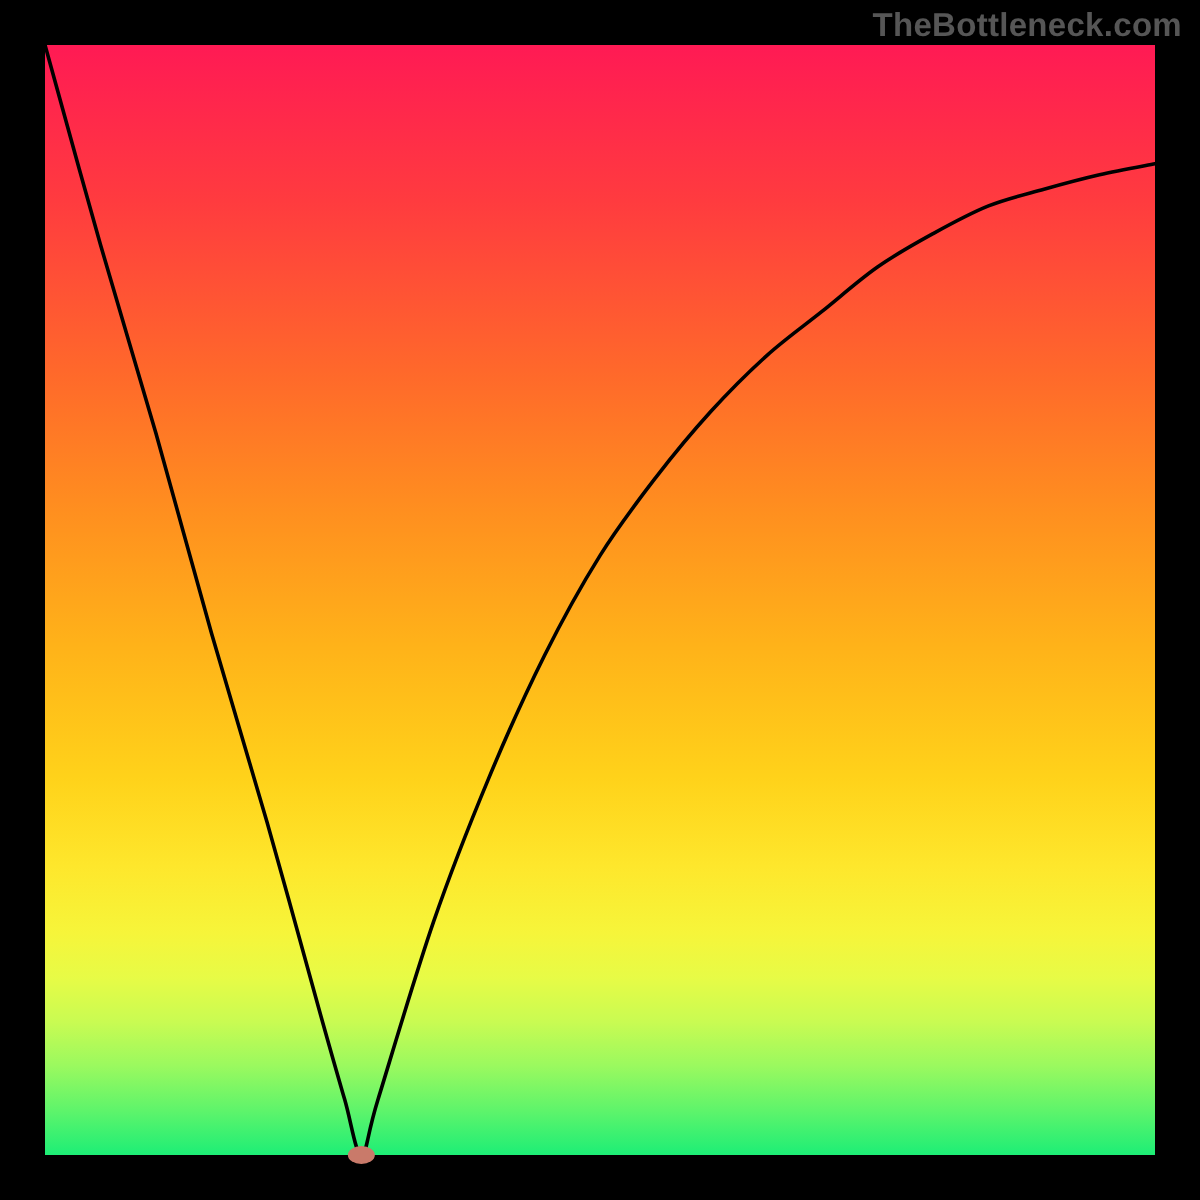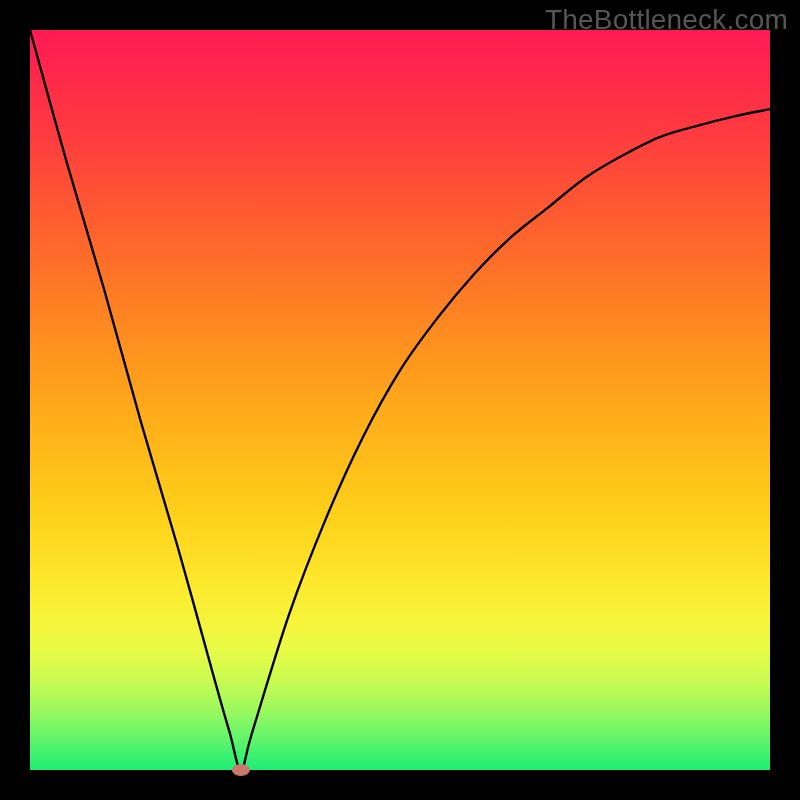--- a/index.html
+++ b/index.html
@@ -37,22 +37,22 @@
       #c9fb52 88%,
       #9af95f 92%,
       #5ef46b 96%,
       #1dee76 100%);
   }
   .watermark {
     position: absolute;
     top: 4px;
     right: 12px;
     color: #565656;
-    font-size: 28px;
-    font-weight: 400;
+    font-size: 22px;
+    font-weight: 700;
     letter-spacing: 0.2px;
     pointer-events: none;
     user-select: none;
   }
   svg.curve {
     position: absolute;
     left: 0;
     top: 0;
     width: 740px;
     height: 740px;

